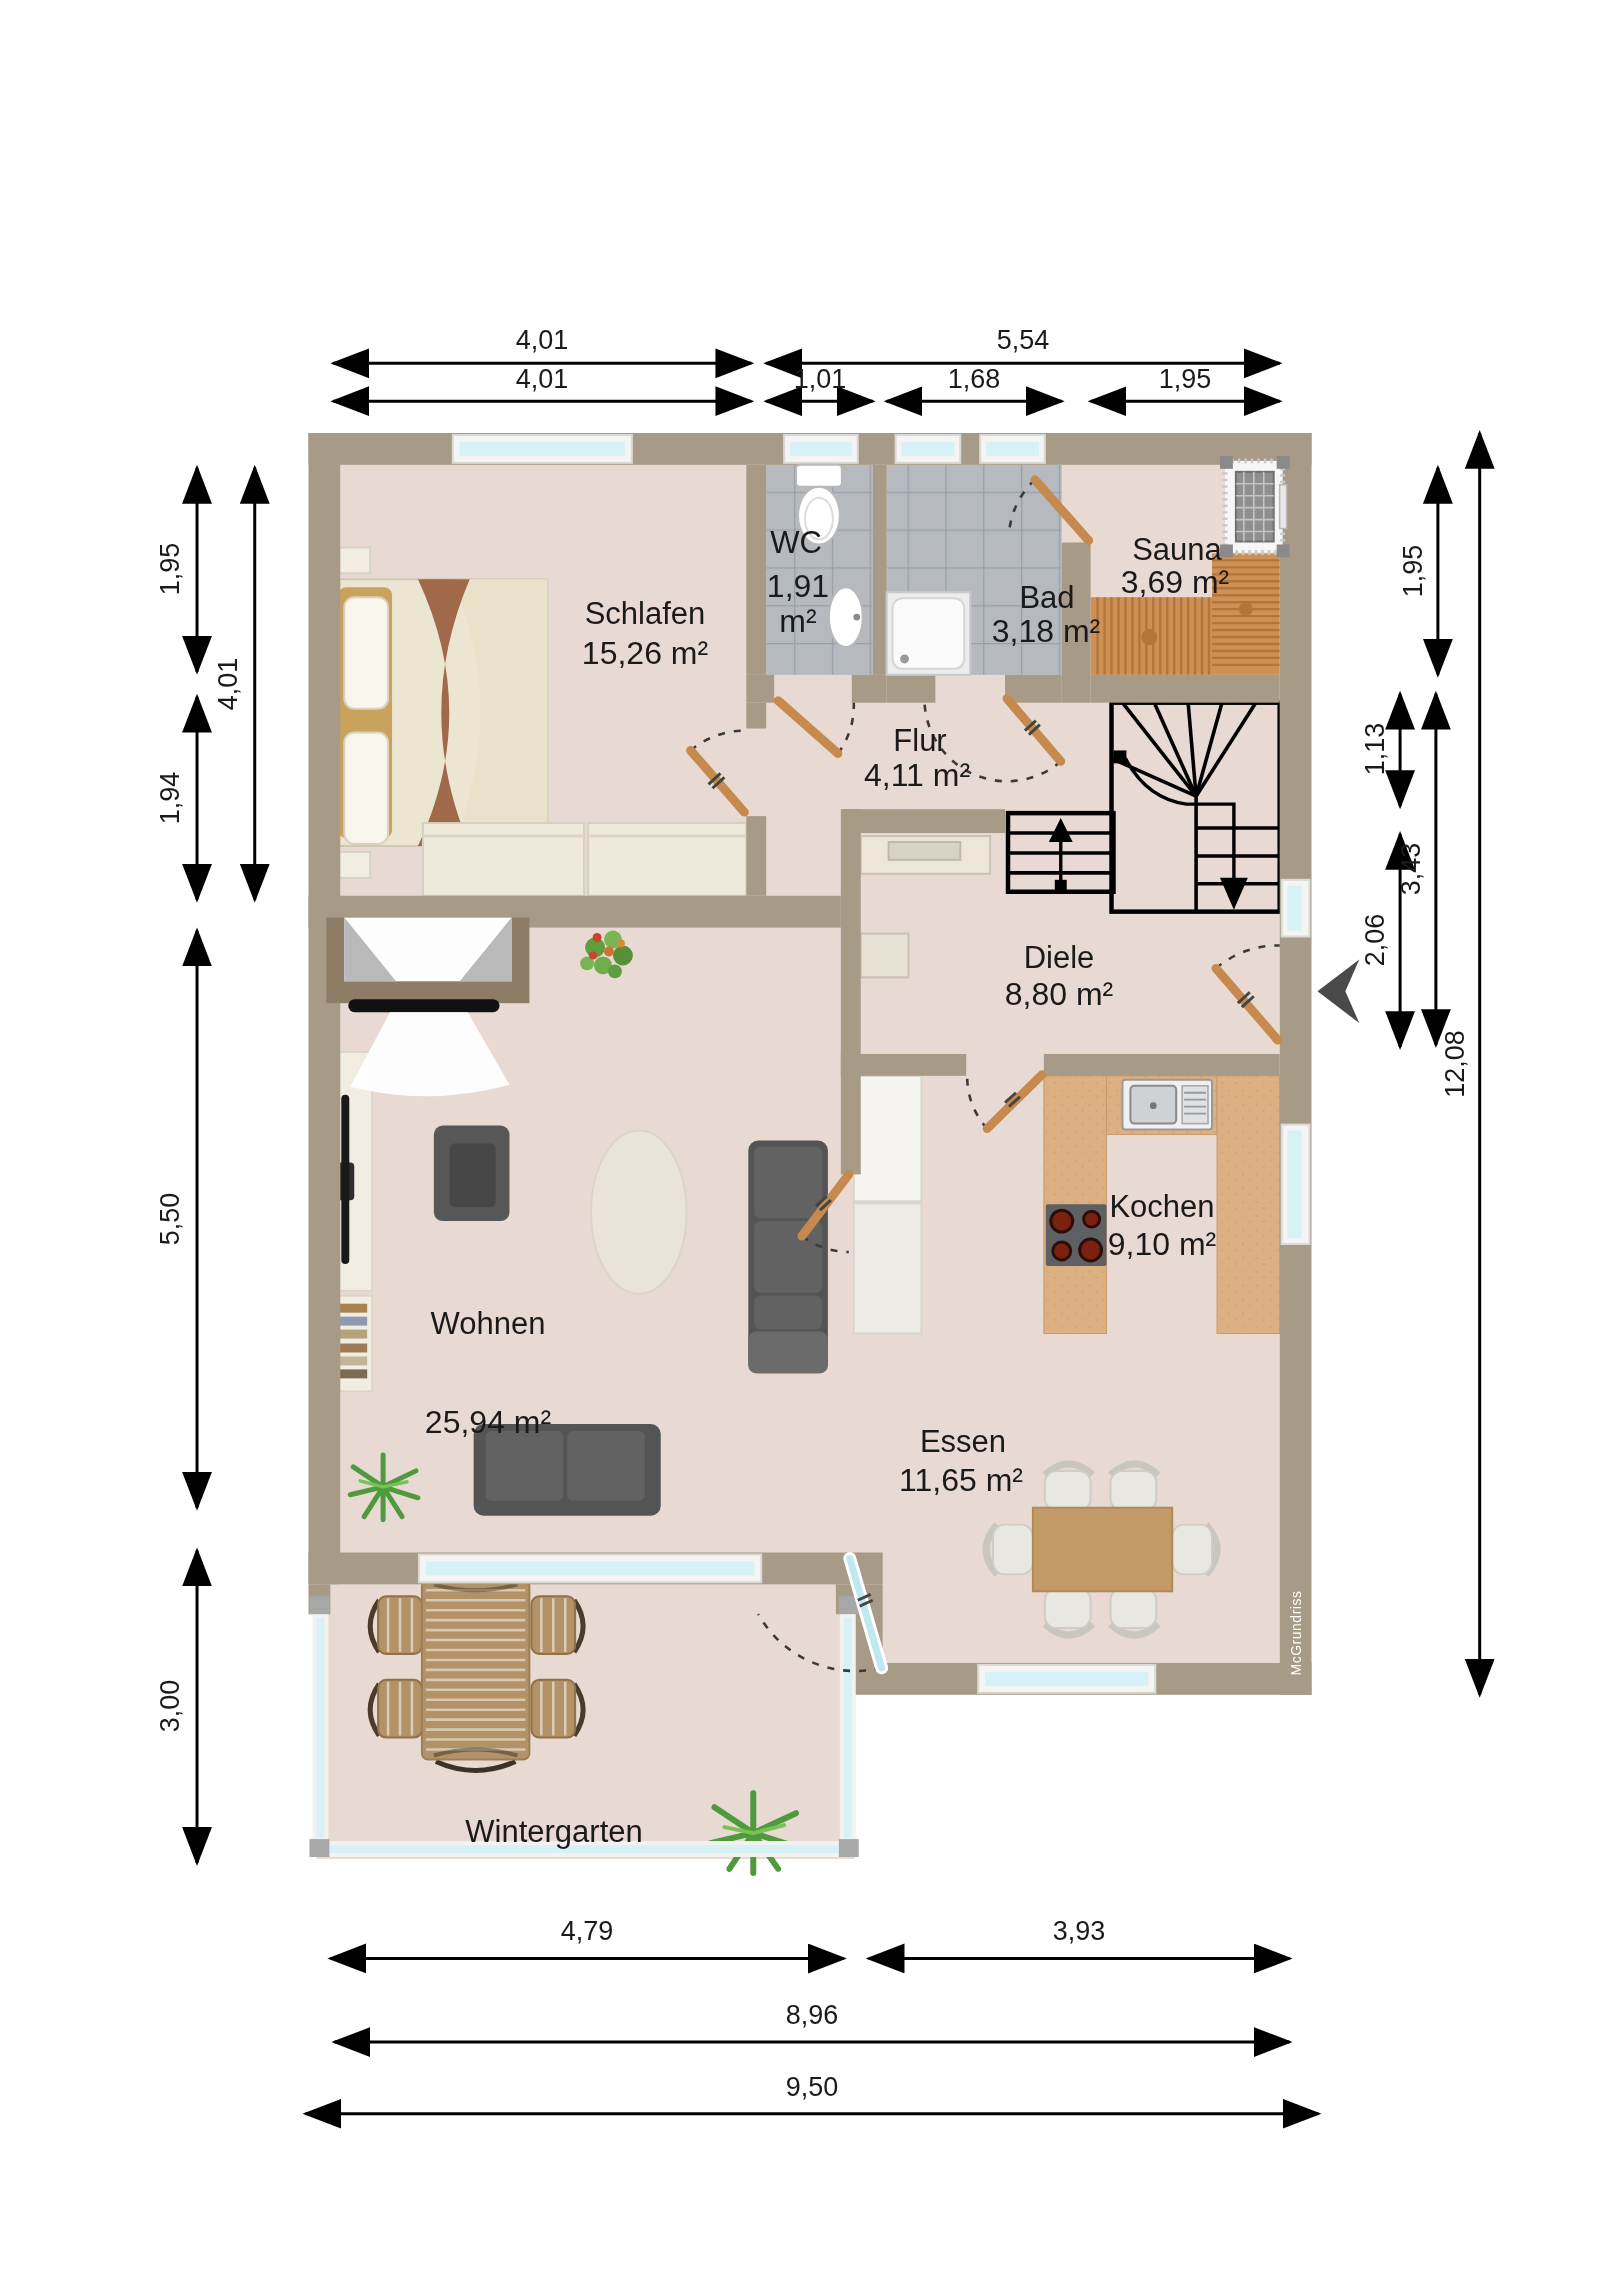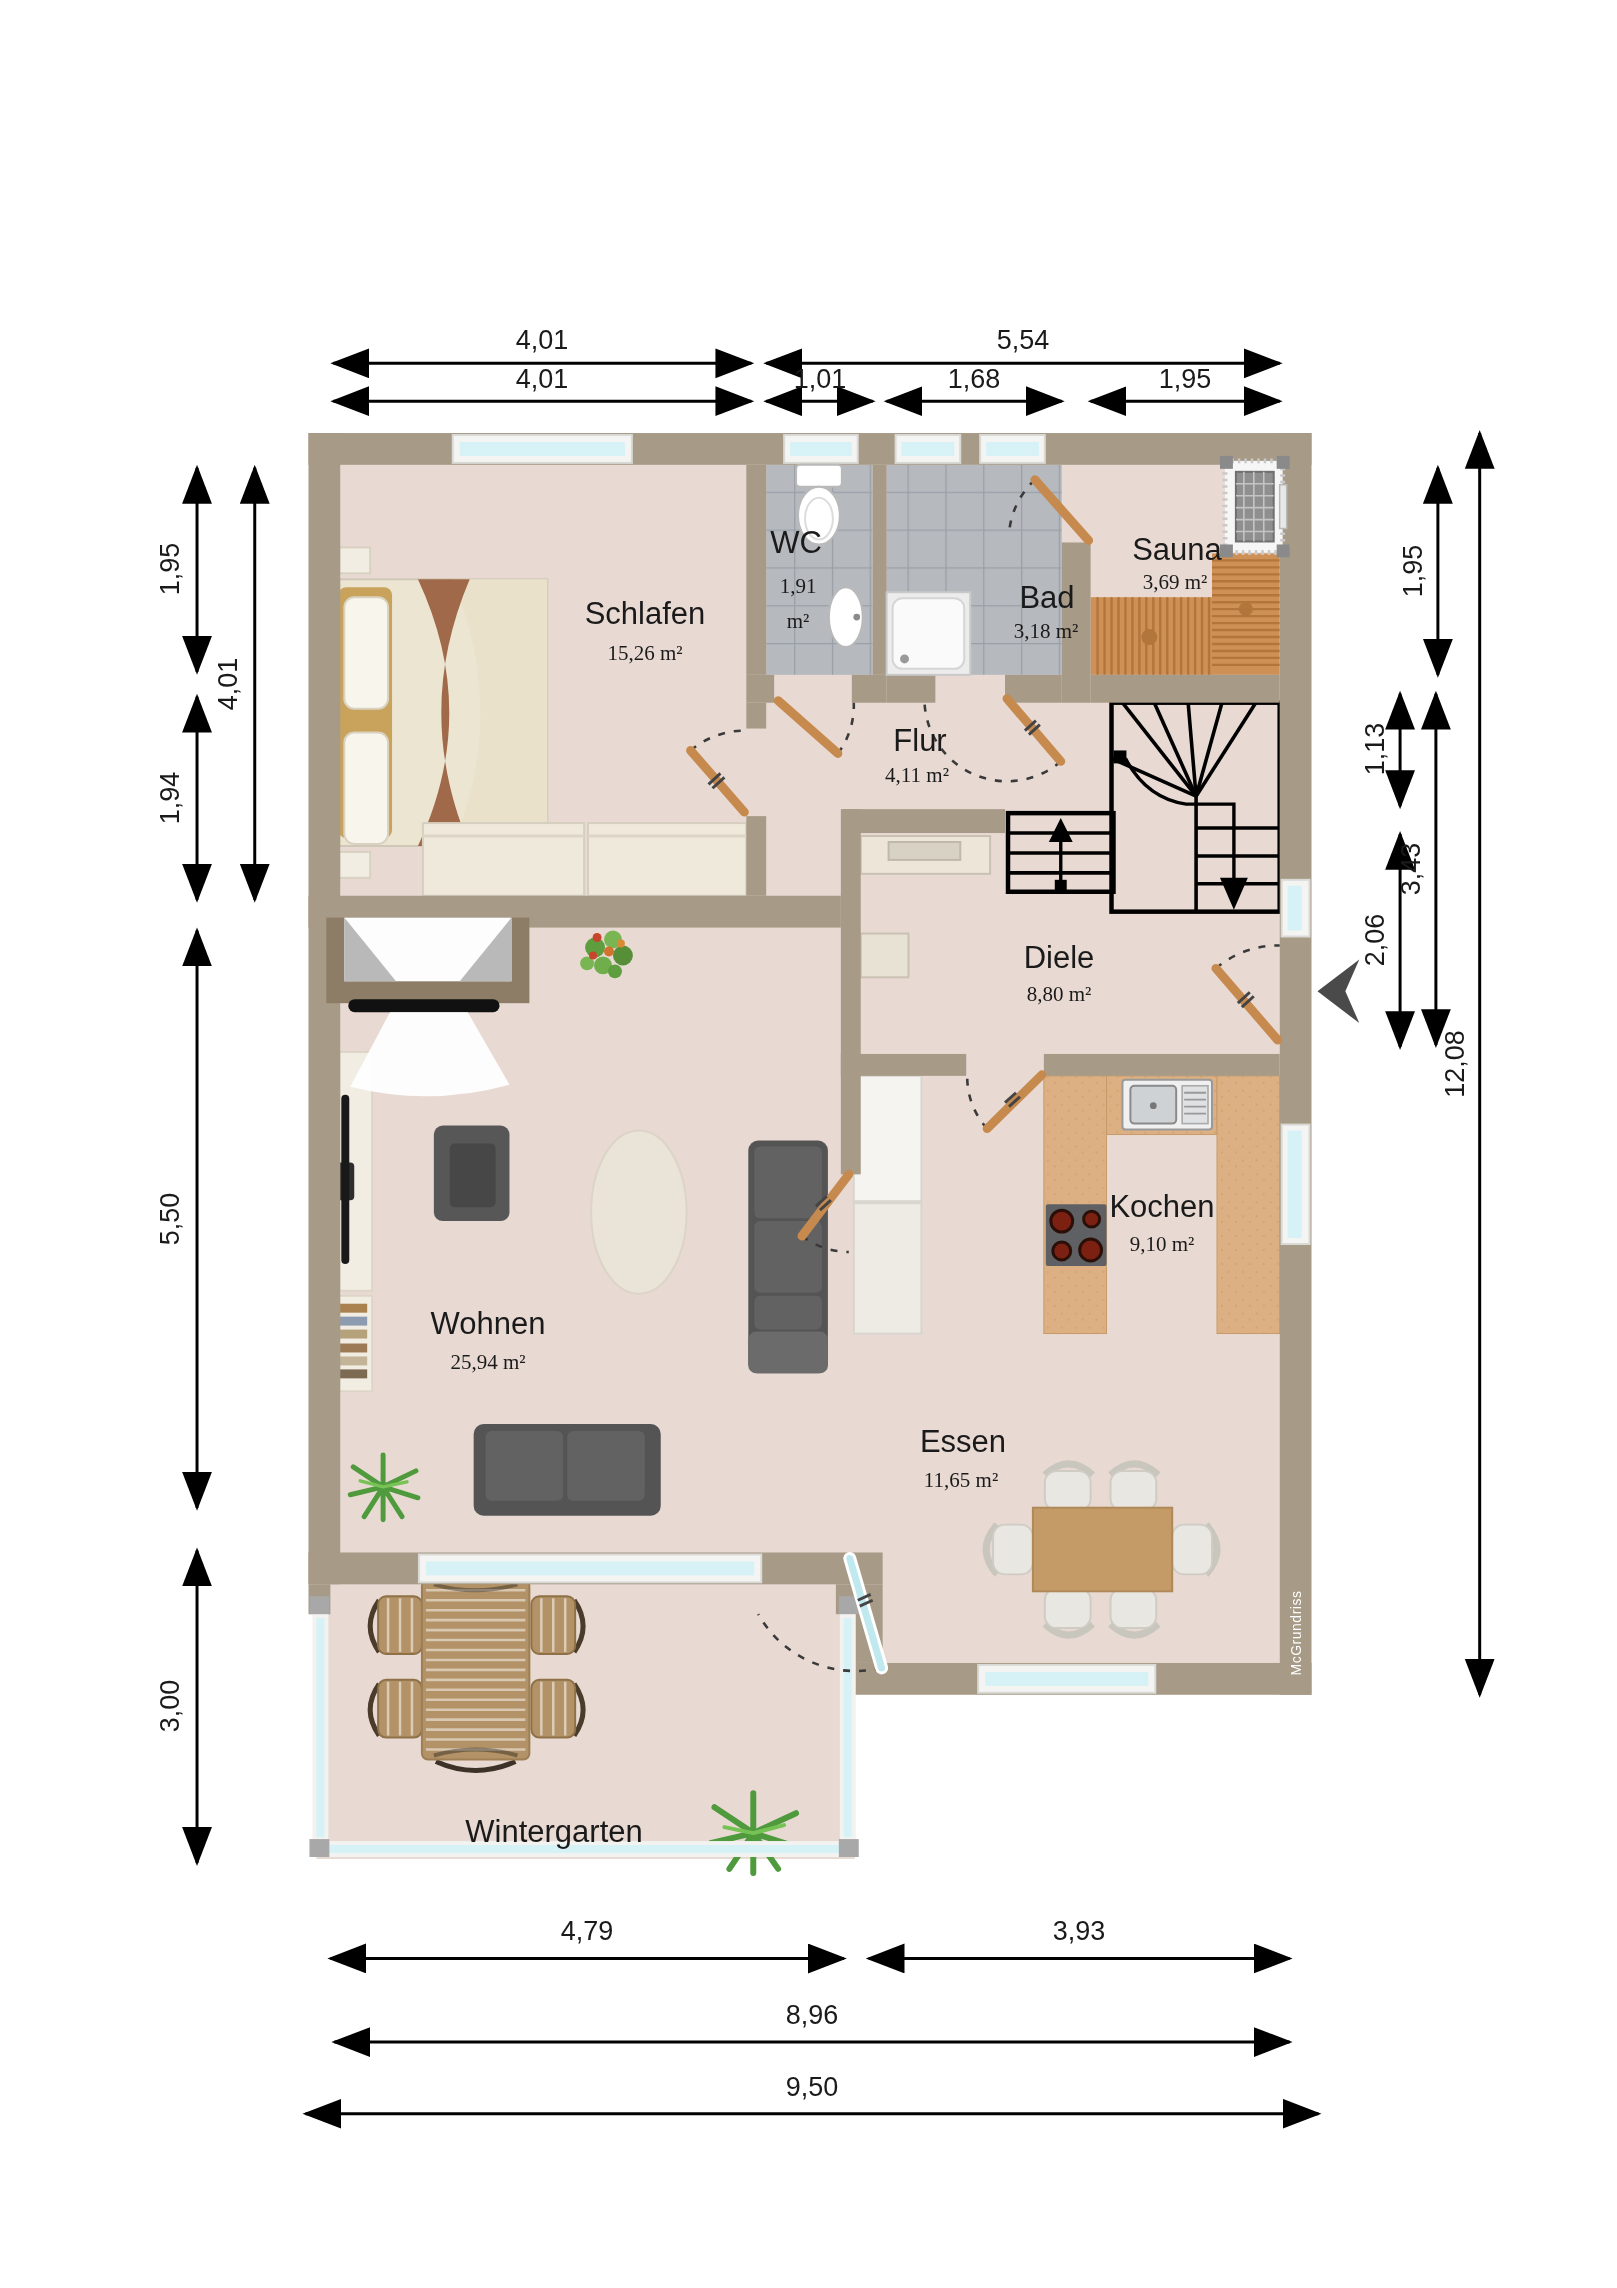--- a/index.html
+++ b/index.html
@@ -10,21 +10,21 @@
   .tilef{fill:var(--tile,#b6babf);}
   .counterf{fill:var(--counter,#dcb082);}
   .glassf{fill:var(--glass,#d6f2f6);}
   .leaf{stroke:var(--wood,#c78a4e);stroke-width:9;stroke-linecap:round;}
   .swing{fill:none;stroke:#3a3a3a;stroke-width:2.6;stroke-dasharray:7 9;}
   .stair{fill:none;stroke:#000;stroke-width:4.5;}
   .stairline{fill:none;stroke:#000;stroke-width:3.6;}
   .dimline{stroke:#000;stroke-width:3;}
   .lbl{position:absolute;transform:translate(-50%,-50%);color:#1a1a1a;white-space:nowrap;line-height:1;}
   .name{font-size:31px;}
-  .area{font-size:21px;font-family:Liberation Serif, serif;}
+  .area{font-size:32px;}
   .dim{font-size:27px;}
   .rot{transform:translate(-50%,-50%) rotate(-90deg);}
   .watermark{font-size:14px;color:#ffffff;transform:translate(-50%,-50%) rotate(-90deg);letter-spacing:0.5px;}
 </style>
 </head>
 <body>
 
 <div class="plan">
 <svg width="1618" height="2289" viewBox="0 0 1626 2300">
   <defs>
@@ -424,21 +424,21 @@
 <div class="lbl name" style="left:1177px;top:549px">Sauna</div>
 <div class="lbl area" style="left:1175px;top:582px">3,69 m²</div>
 
 <div class="lbl name" style="left:920px;top:740px">Flur</div>
 <div class="lbl area" style="left:917px;top:775px">4,11 m²</div>
 
 <div class="lbl name" style="left:1059px;top:957px">Diele</div>
 <div class="lbl area" style="left:1059px;top:994px">8,80 m²</div>
 
 <div class="lbl name" style="left:488px;top:1323px">Wohnen</div>
-<div class="lbl area" style="left:488px;top:1362px">25,94 m²</div>
+<div class="lbl area" style="left:488px;top:1422px">25,94 m²</div>
 
 <div class="lbl name" style="left:1162px;top:1206px">Kochen</div>
 <div class="lbl area" style="left:1162px;top:1244px">9,10 m²</div>
 
 <div class="lbl name" style="left:963px;top:1441px">Essen</div>
 <div class="lbl area" style="left:961px;top:1480px">11,65 m²</div>
 
 <div class="lbl name" style="left:554px;top:1831px">Wintergarten</div>
 
 <div class="lbl dim" style="left:542px;top:340px">4,01</div>

